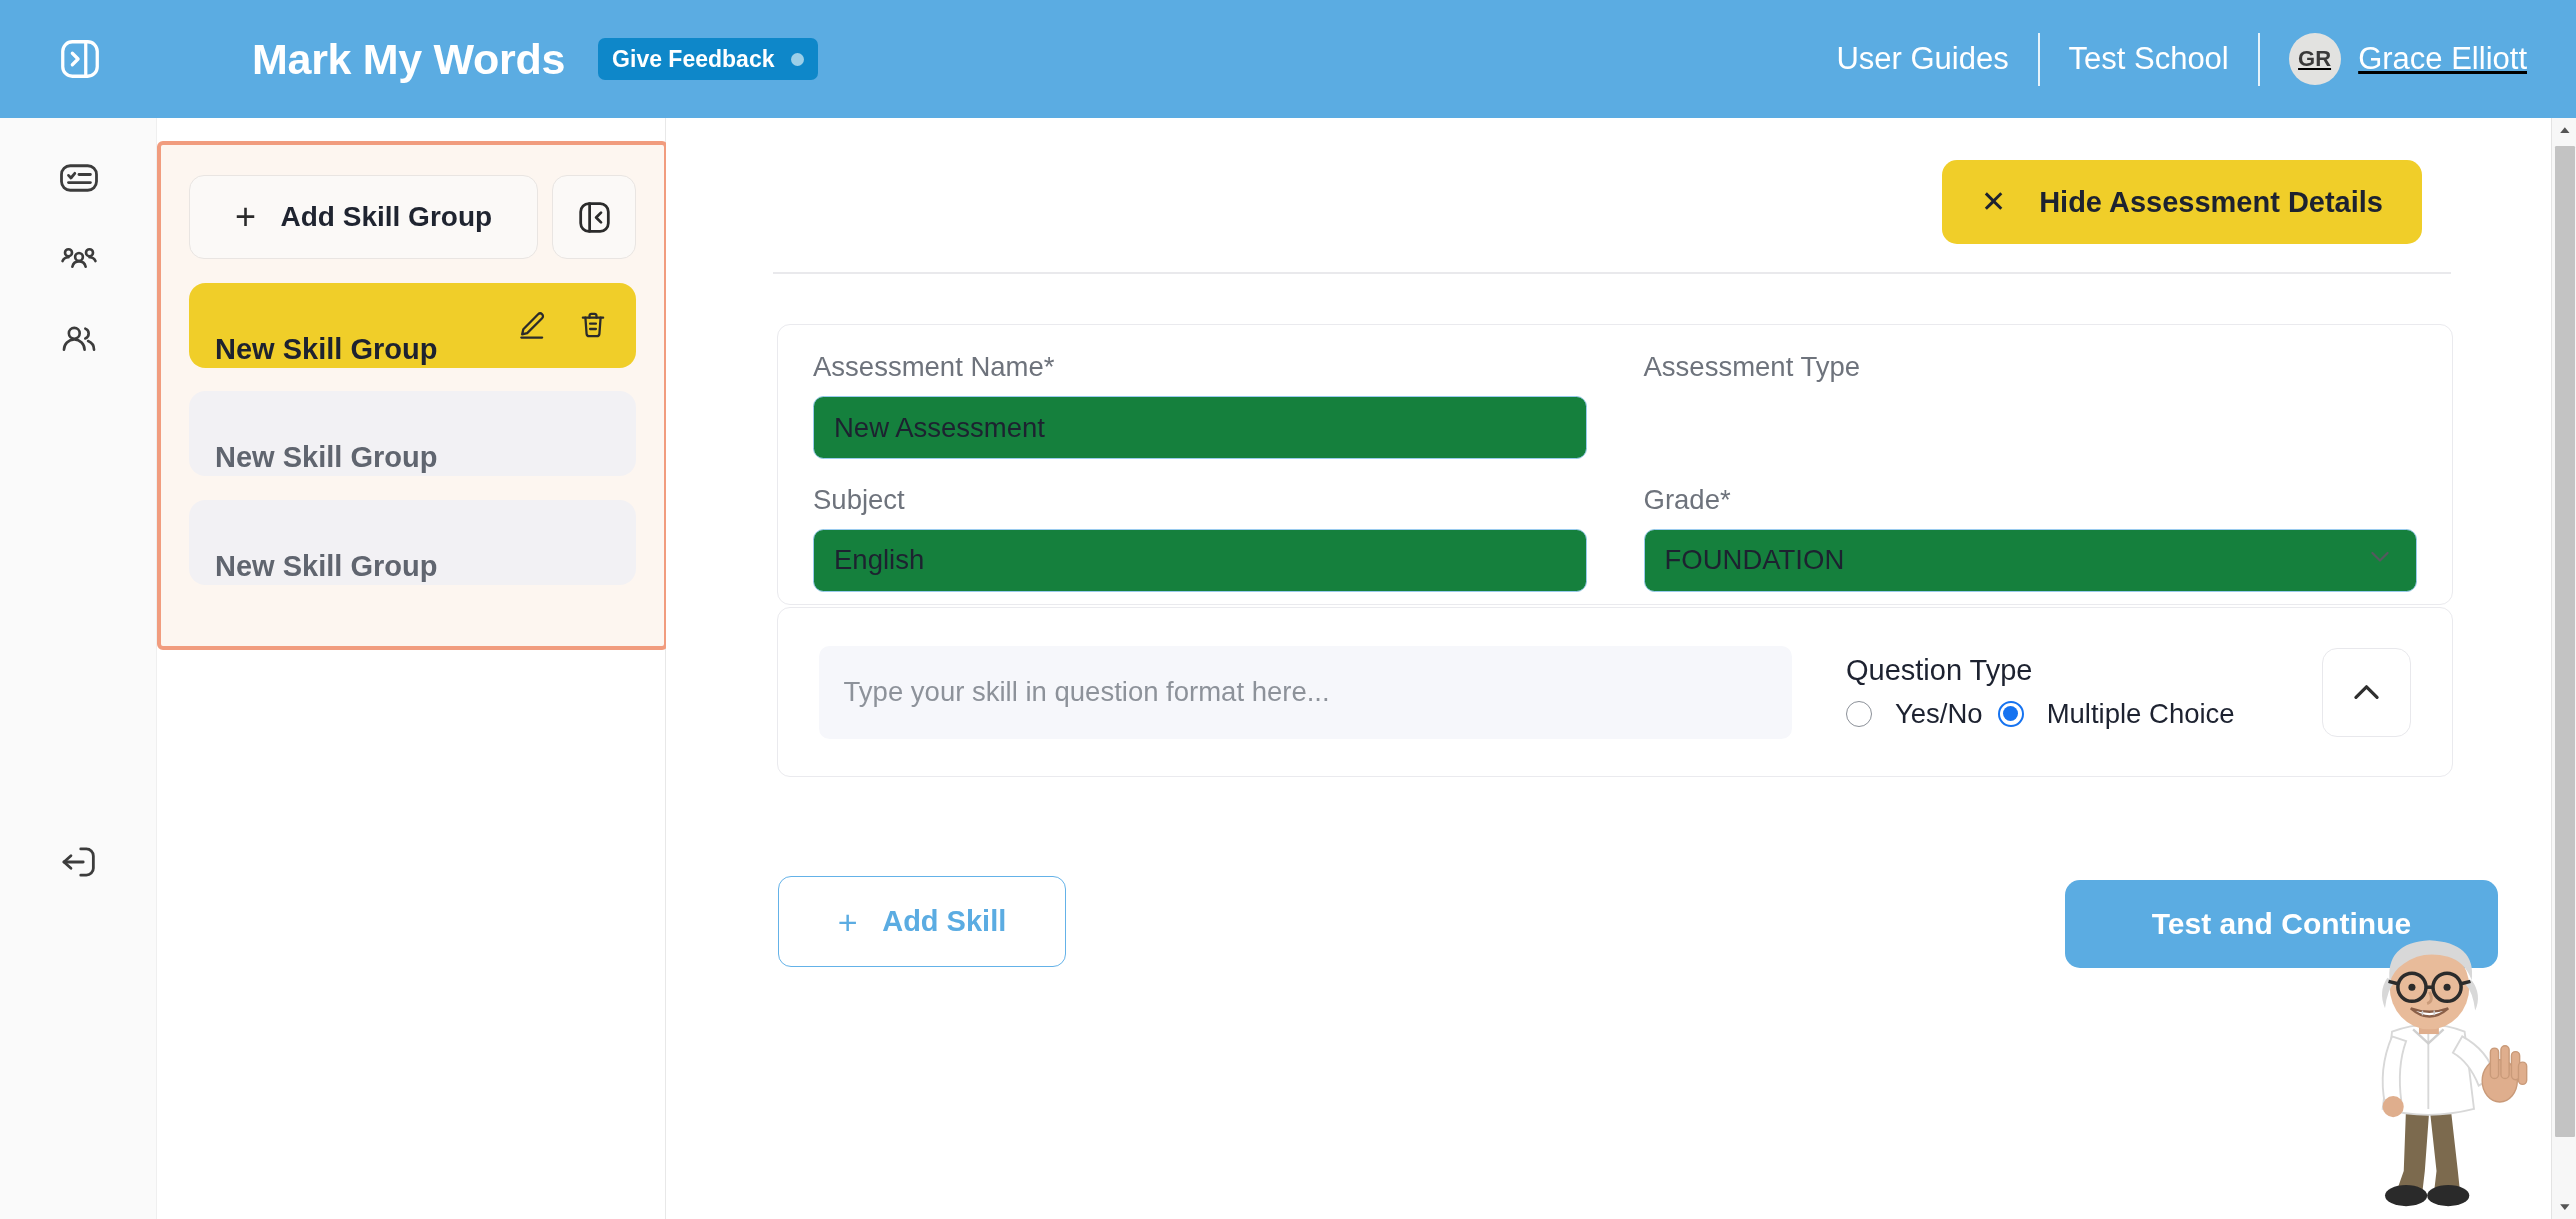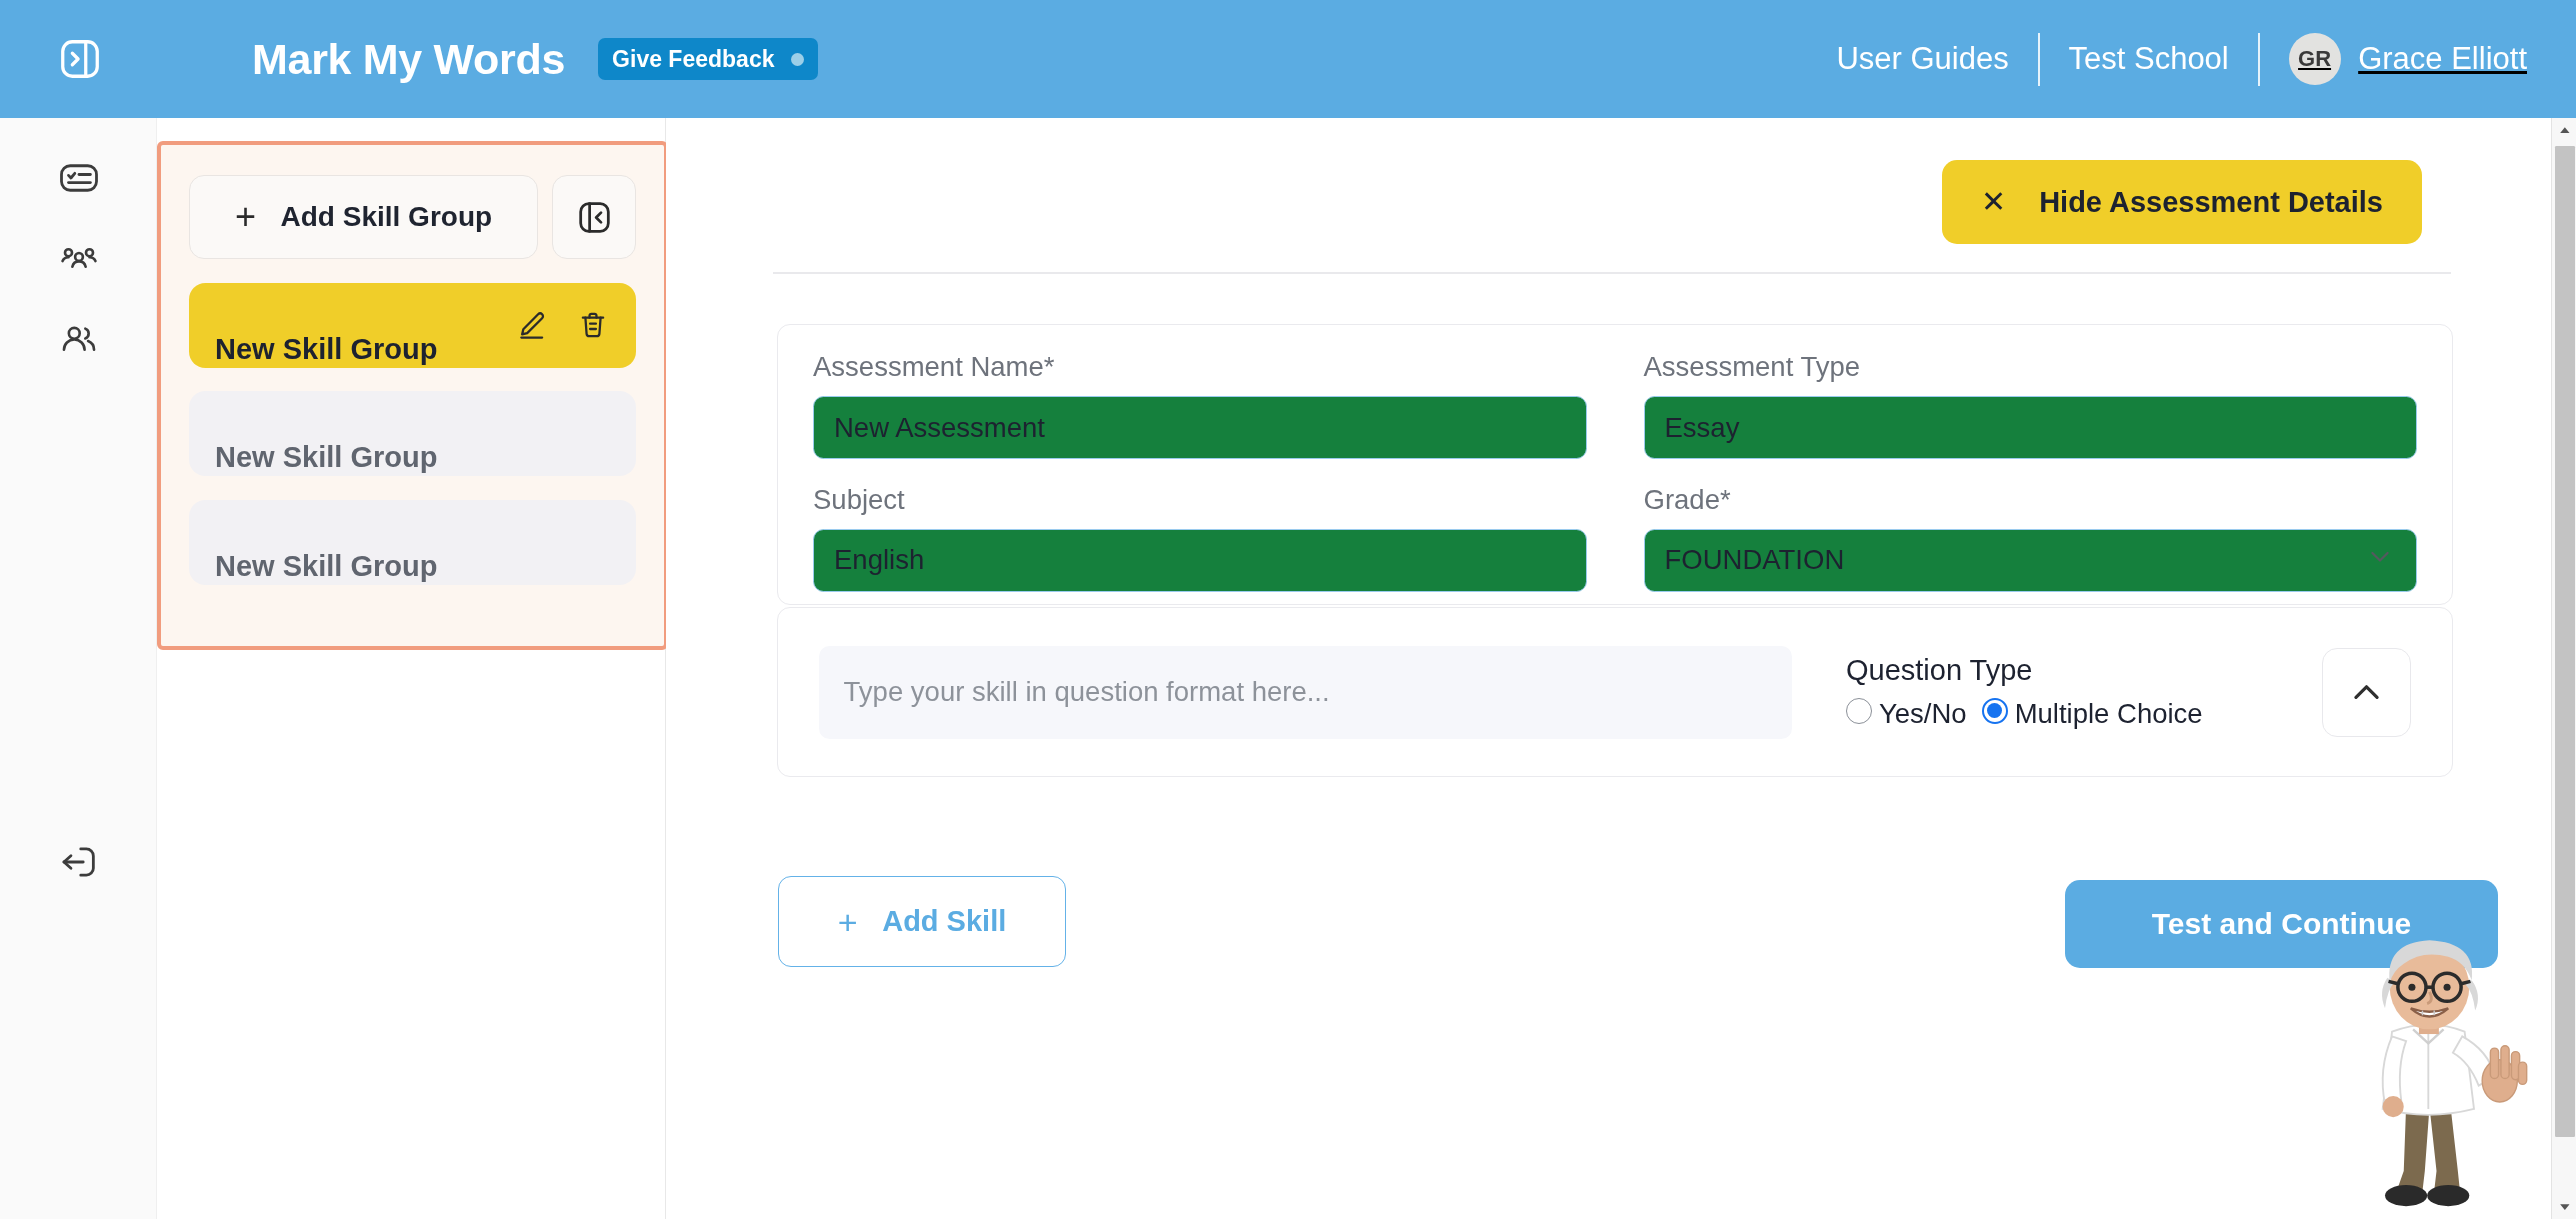--- a/index.html
+++ b/index.html
@@ -146,21 +146,21 @@
     height: 63px; border: 1.2px solid #9ACBEE; border-radius: 10.5px;
     background: #15803d; display: flex; align-items: center;
     padding: 0 20px; font-size: 27.5px; color: #1d2230;
     position: relative; cursor: text;
   }
   .field-row2 { margin-top: 24.6px; }
   .sel-chevron { position: absolute; right: 22px; top: 50%; transform: translateY(-50%); }
 
   .topic-row { margin-top: 24.6px; }
   .radio-grid { display: grid; grid-template-columns: 1fr 1fr; column-gap: 57px; margin-top: 13px; }
-  .radio-opt { display: flex; gap: 7px; cursor: pointer; }
+  .radio-opt { display: flex; align-items: center; gap: 23px; cursor: pointer; }
   .radio {
     width: 26px; height: 26px; border-radius: 50%;
     border: 1.8px solid #8B9098; background: #fff;
     flex: none; position: relative;
   }
   .radio.on { border-color: #1673F0; border-width: 2.9px; }
   .radio.on::after {
     content:''; position: absolute; inset: 3.5px;
     border-radius: 50%; background: #1673F0;
   }
@@ -349,21 +349,20 @@
   <div class="card card-details">
     <div class="form-grid">
 
       <div>
         <div class="field-label">Assessment Name*</div>
         <div class="field-input">New Assessment</div>
       </div>
 
       <div>
         <div class="field-label">Assessment Type</div>
-        <div class="field-input">Essay</div>
       </div>
 
       <div class="field-row2">
         <div class="field-label">Subject</div>
         <div class="field-input">English</div>
       </div>
 
       <div class="field-row2">
         <div class="field-label">Grade*</div>
         <div class="field-input">

